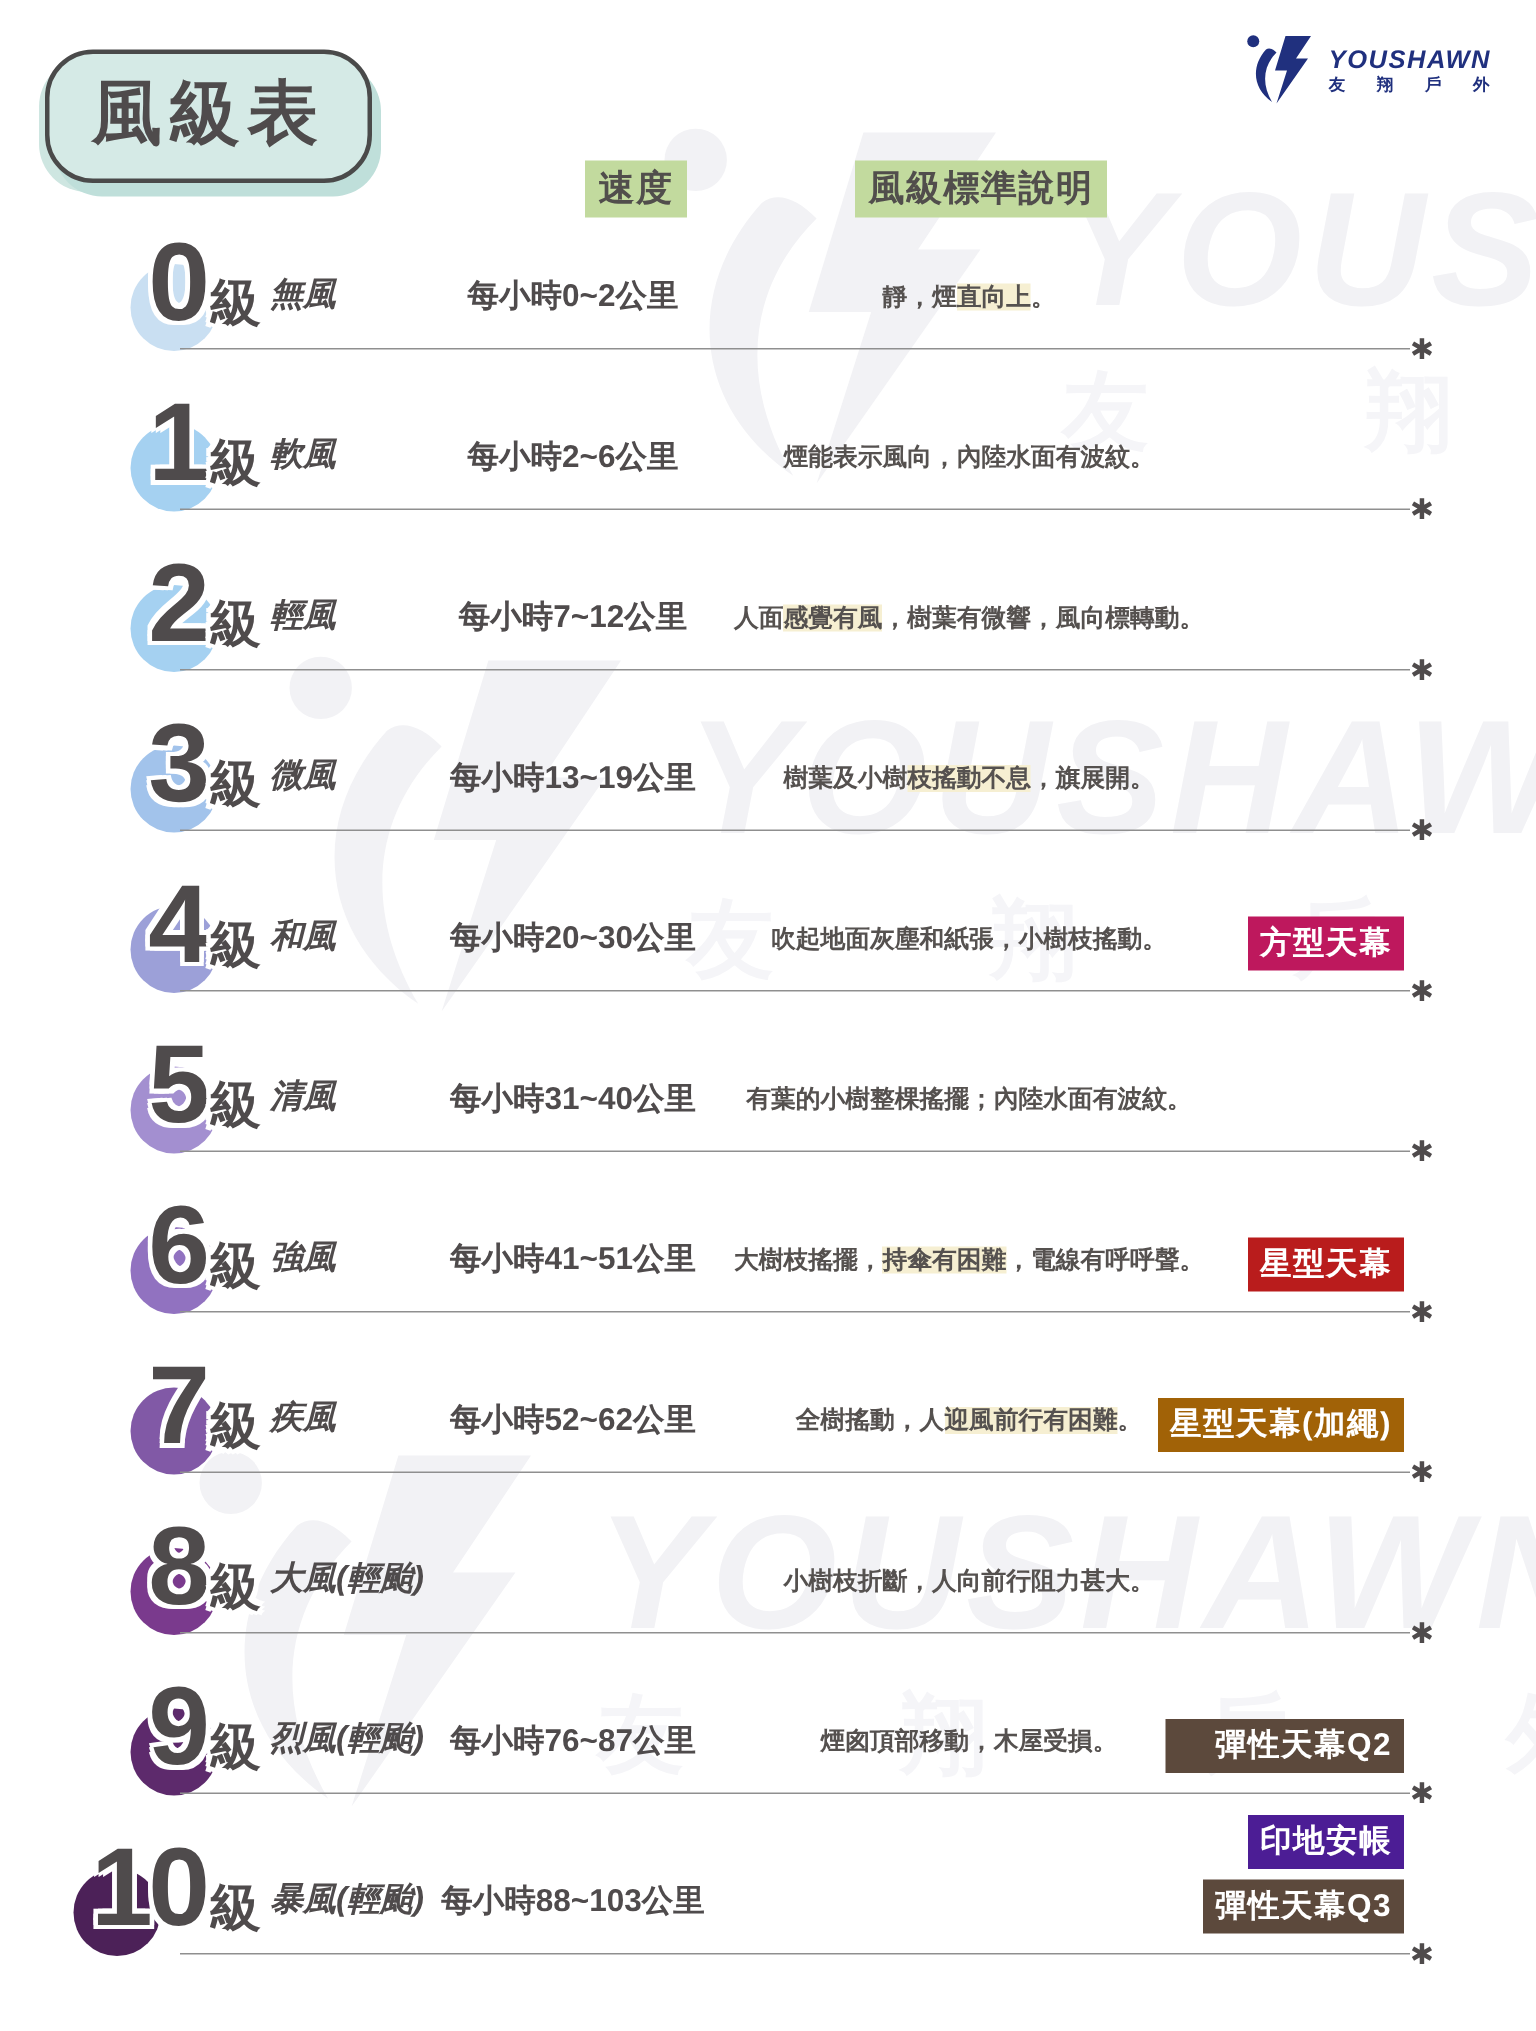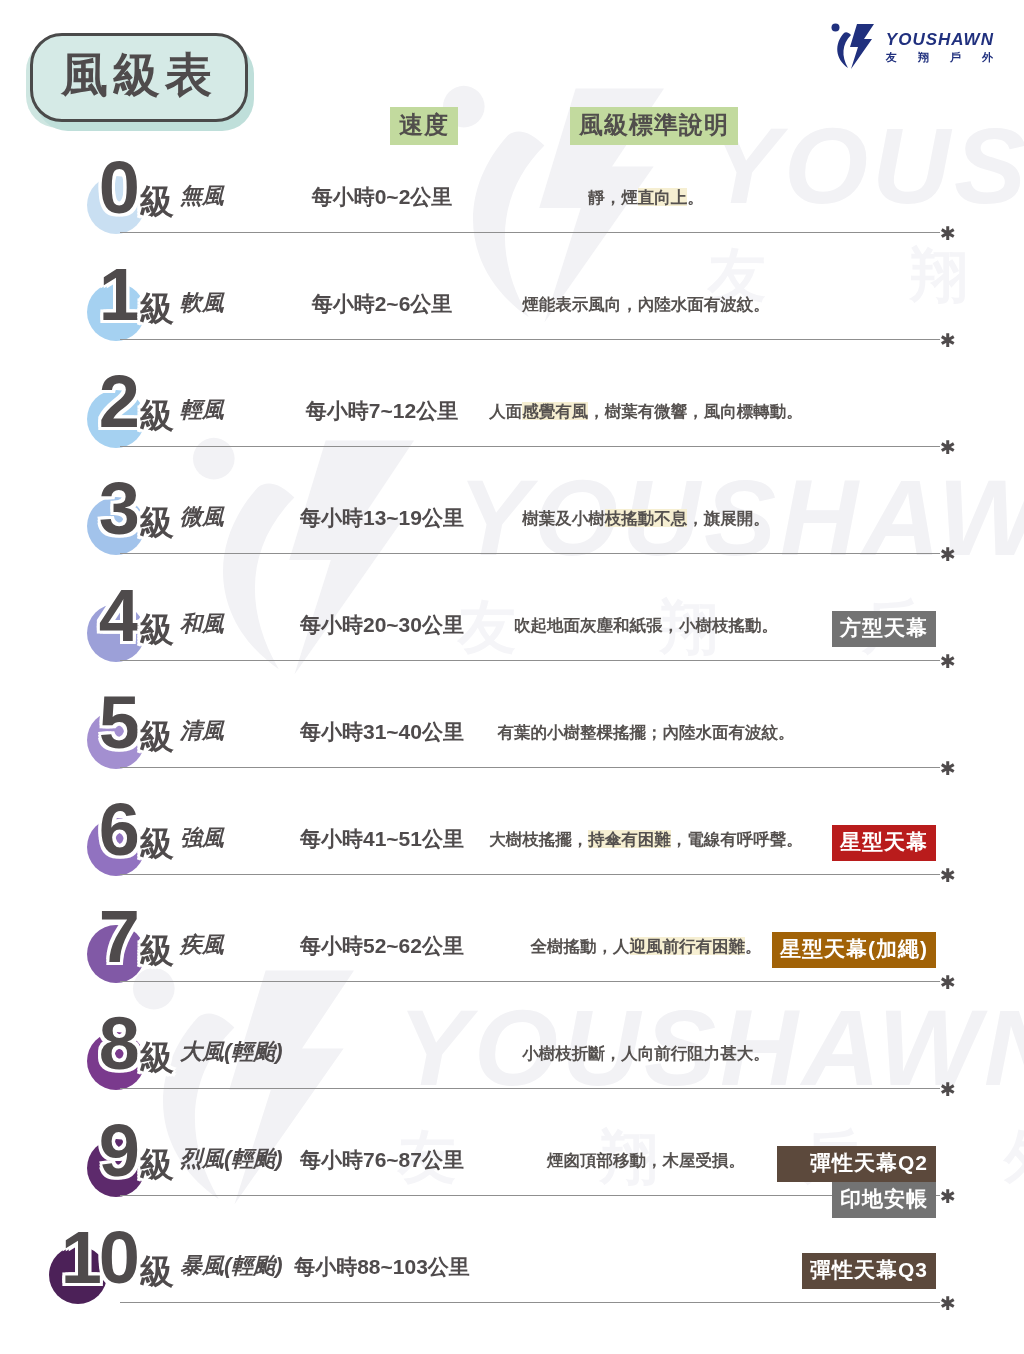--- a/index.html
+++ b/index.html
@@ -197,21 +197,21 @@
       <span class="numwrap">
         <span class="level-circle" style="background: rgb(156, 160, 216);"></span>
         <span class="num">4</span>
       </span>
       <span class="suffix">級</span>
     </div>
     <div class="wind-name">和風</div>
     <div class="wind-speed">每小時20~30公里</div>
     <div class="wind-desc"><span>吹起地面灰塵和紙張，小樹枝搖動。</span><span class="hl"></span><span></span></div>
     <div class="badge-stack">
-        <span class="badge" style="background: #737373; margin-top: 32px;">方型天幕</span>
+        <span class="badge" style="background: #be185d; margin-top: 32px;">方型天幕</span>
       </div>
     <div class="rule"></div>
     <span class="rule-marker">✱</span>
   </div>
 
   <div class="row">
     <div class="level outline-text">
       <span class="numwrap">
         <span class="level-circle" style="background: rgb(163, 143, 208);"></span>
         <span class="num">5</span>
@@ -299,19 +299,19 @@
     <div class="level outline-text">
       <span class="numwrap">
         <span class="level-circle" style="background: rgb(76, 33, 88);"></span>
         <span class="num">10</span>
       </span>
       <span class="suffix">級</span>
     </div>
     <div class="wind-name">暴風(輕颱)</div>
     <div class="wind-speed">每小時88~103公里</div>
     <div class="badge-stack">
-        <span class="badge" style="background: #737373;">印地安帳</span>
-        <span class="badge" style="background: rgb(92, 73, 60); margin-top: 28px;">彈性天幕Q3</span>
+        <span class="badge" style="background: #4c1d95;">印地安帳</span>
+        <span class="badge" style="background: rgb(92, 73, 60);">彈性天幕Q3</span>
       </div>
     <div class="rule"></div>
     <span class="rule-marker">✱</span>
   </div>
 </div>
 
 </body></html>

